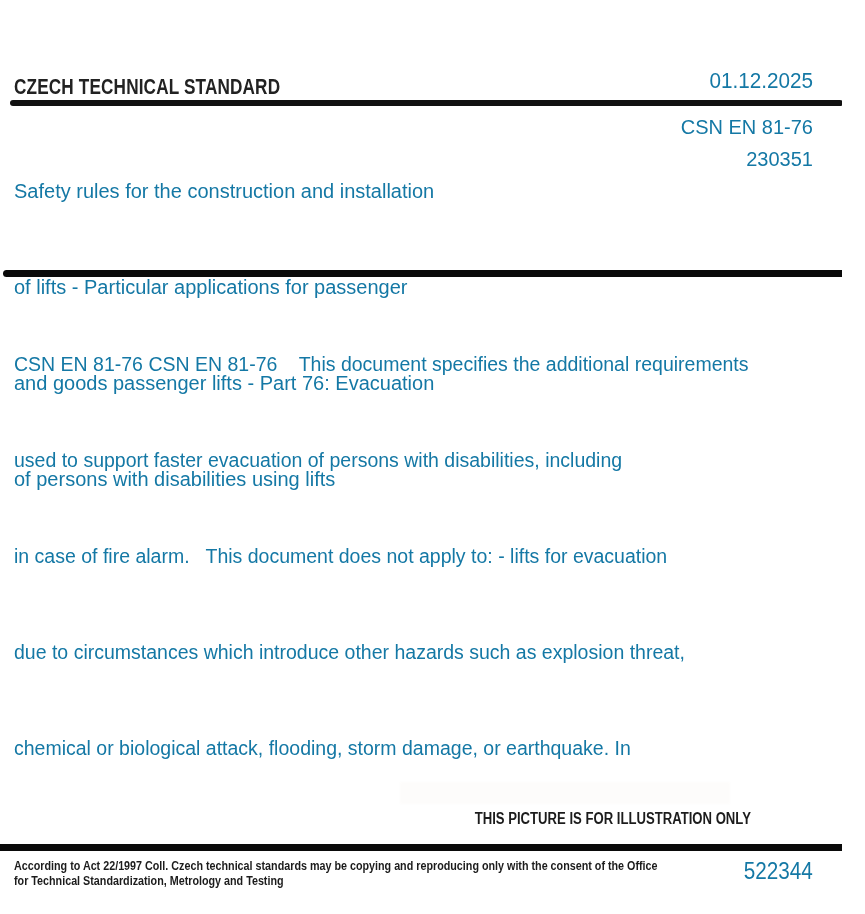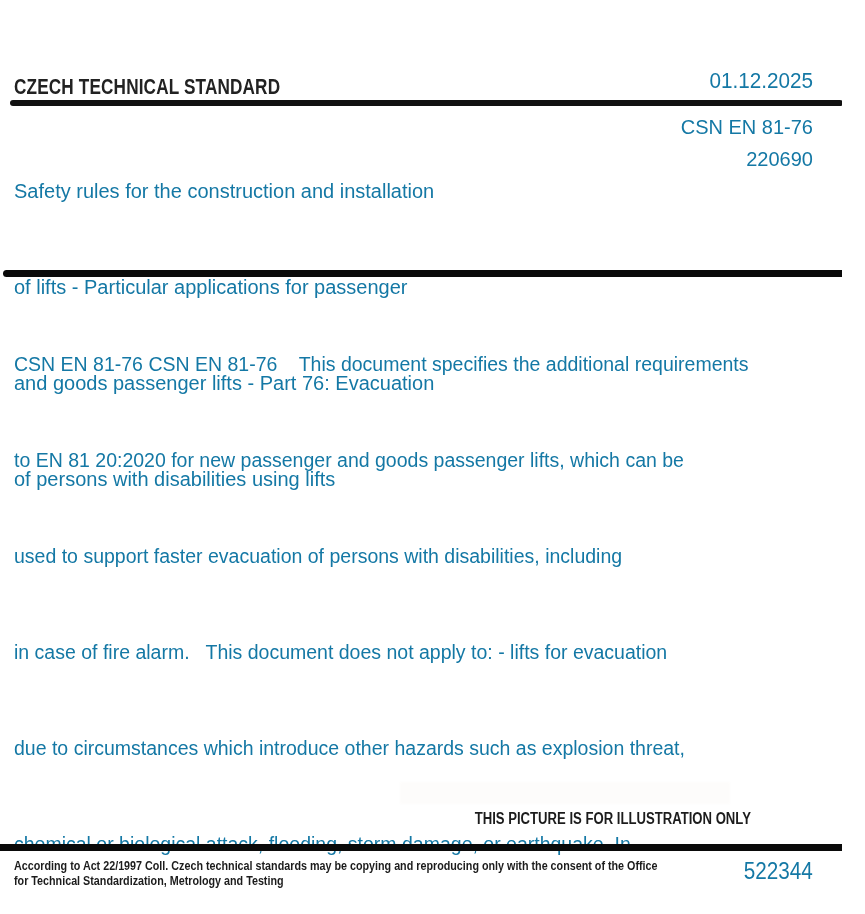--- a/index.html
+++ b/index.html
@@ -154,28 +154,27 @@
   <div class="header-rule"></div>
 
   <div class="title-block">
     <div>Safety rules for the construction and installation</div>
     <div>of lifts - Particular applications for passenger</div>
     <div>and goods passenger lifts - Part 76: Evacuation</div>
     <div>of persons with disabilities using lifts</div>
   </div>
   <div class="code-block">
     <div>CSN EN 81-76</div>
-    <div>220690</div>
+    <div>230351</div>
   </div>
 
   <div class="divider-rule"></div>
 
   <div class="abstract">
     <div>CSN EN 81-76 CSN EN 81-76    This document specifies the additional requirements</div>
-    <div>to EN 81 20:2020 for new passenger and goods passenger lifts, which can be</div>
     <div>used to support faster evacuation of persons with disabilities, including</div>
     <div>in case of fire alarm.   This document does not apply to: - lifts for evacuation</div>
     <div>due to circumstances which introduce other hazards such as explosion threat,</div>
     <div>chemical or biological attack, flooding, storm damage, or earthquake. In</div>
     
     
     
     
     
     

